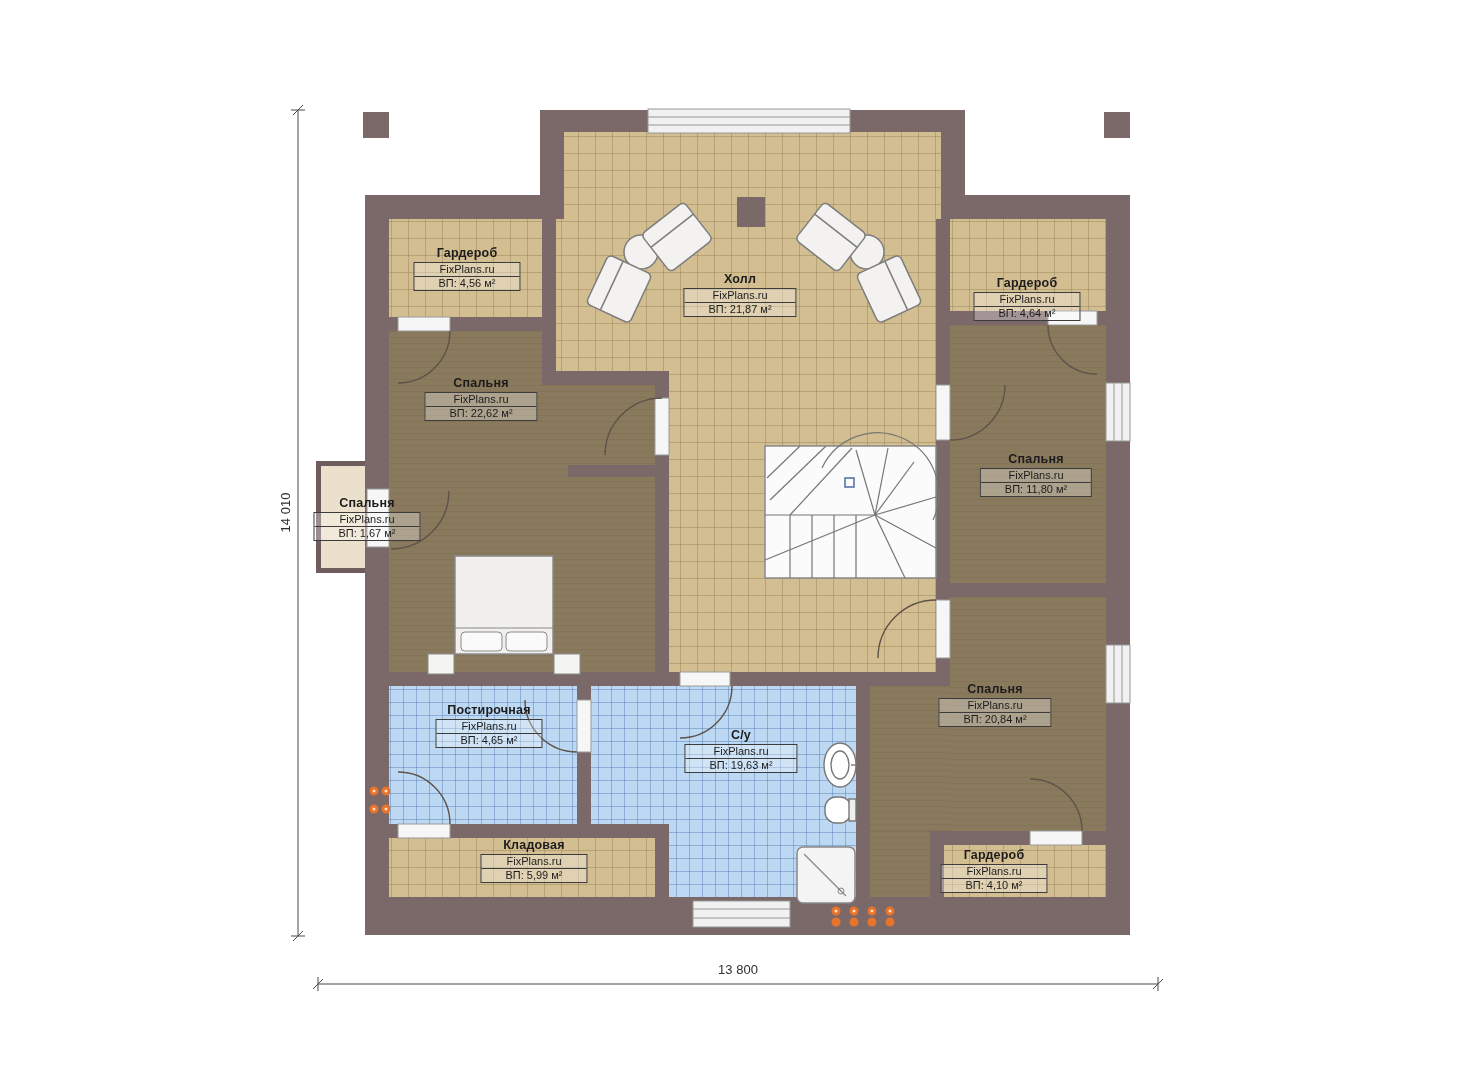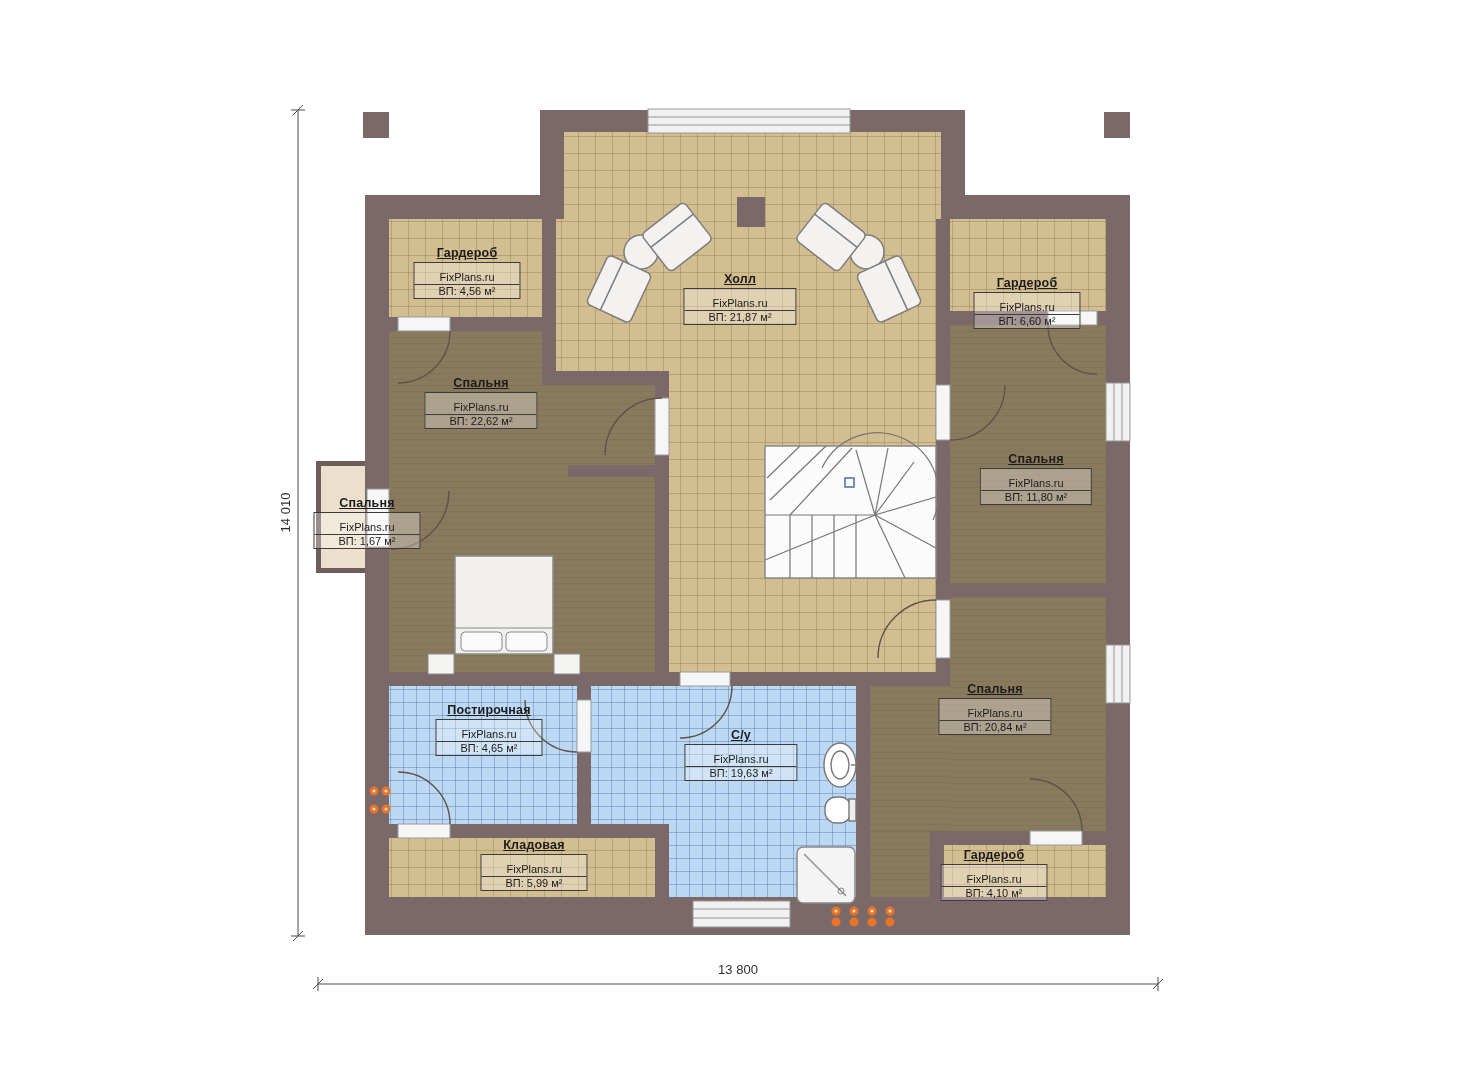--- a/index.html
+++ b/index.html
@@ -14,25 +14,25 @@
   .floor-blue{background-color:#bdd8f3;
     background-image:linear-gradient(rgba(70,110,165,.40) 1px,transparent 1px),
                      linear-gradient(90deg,rgba(70,110,165,.40) 1px,transparent 1px);
     background-size:13px 13px;}
   .floor-carpet{background-color:#8a7a5d;
     background-image:linear-gradient(rgba(0,0,0,.05) 1px,transparent 1px);
     background-size:6px 6px;}
   .balcony{background:#ebe0cb;border:5px solid #6f5c5c;box-sizing:border-box;z-index:0;}
   .z1{z-index:1}.z2{z-index:2}.z3{z-index:3}
   #overlay{position:absolute;left:0;top:0;z-index:4;pointer-events:none;}
-  .room-label{position:absolute;transform:translateX(-50%);text-align:center;z-index:5;color:#1c1c1c;text-decoration:underline;}
+  .room-label{position:absolute;transform:translateX(-50%);text-align:center;z-index:5;color:#1c1c1c;}
   .room-label .rname{font-size:12.5px;font-weight:bold;letter-spacing:.2px;white-space:nowrap;}
   .room-label .lbox{margin:2px auto 0;border:1px solid #3c3c3c;background:rgba(255,255,255,.30);
     font-size:11px;min-width:86px;display:inline-block;}
-  .room-label .wm{padding:8px 6px 1px;border-bottom:1px solid #3c3c3c;white-space:nowrap;}
+  .room-label .wm{padding:0 6px 1px;border-bottom:1px solid #3c3c3c;white-space:nowrap;}
   .room-label .ar{padding:0 24px 1px;white-space:nowrap;}
   .dim{position:absolute;z-index:5;font-size:13px;color:#2e2e2e;white-space:nowrap;}
   .dim.vert{transform:rotate(-90deg);transform-origin:center;}
 </style>
 </head>
 <body>
 
 <div id="stage">
 
   <div class="abs balcony" style="left:316px;top:461px;width:106px;height:112px;"></div>
@@ -220,21 +220,21 @@
     <div class="ar">ВП: 21,87 м²</div></div>
   </div>
   <div class="room-label" style="left:467px;top:246px;">
     <div class="rname">Гардероб</div>
     <div class="lbox"><div class="wm">FixPlans.ru</div>
     <div class="ar">ВП: 4,56 м²</div></div>
   </div>
   <div class="room-label" style="left:1027px;top:276px;">
     <div class="rname">Гардероб</div>
     <div class="lbox"><div class="wm">FixPlans.ru</div>
-    <div class="ar">ВП: 6,60 м²</div></div>
+    <div class="ar">ВП: 4,64 м²</div></div>
   </div>
   <div class="room-label" style="left:481px;top:376px;">
     <div class="rname">Спальня</div>
     <div class="lbox"><div class="wm">FixPlans.ru</div>
     <div class="ar">ВП: 22,62 м²</div></div>
   </div>
   <div class="room-label" style="left:1036px;top:452px;">
     <div class="rname">Спальня</div>
     <div class="lbox"><div class="wm">FixPlans.ru</div>
     <div class="ar">ВП: 11,80 м²</div></div>

